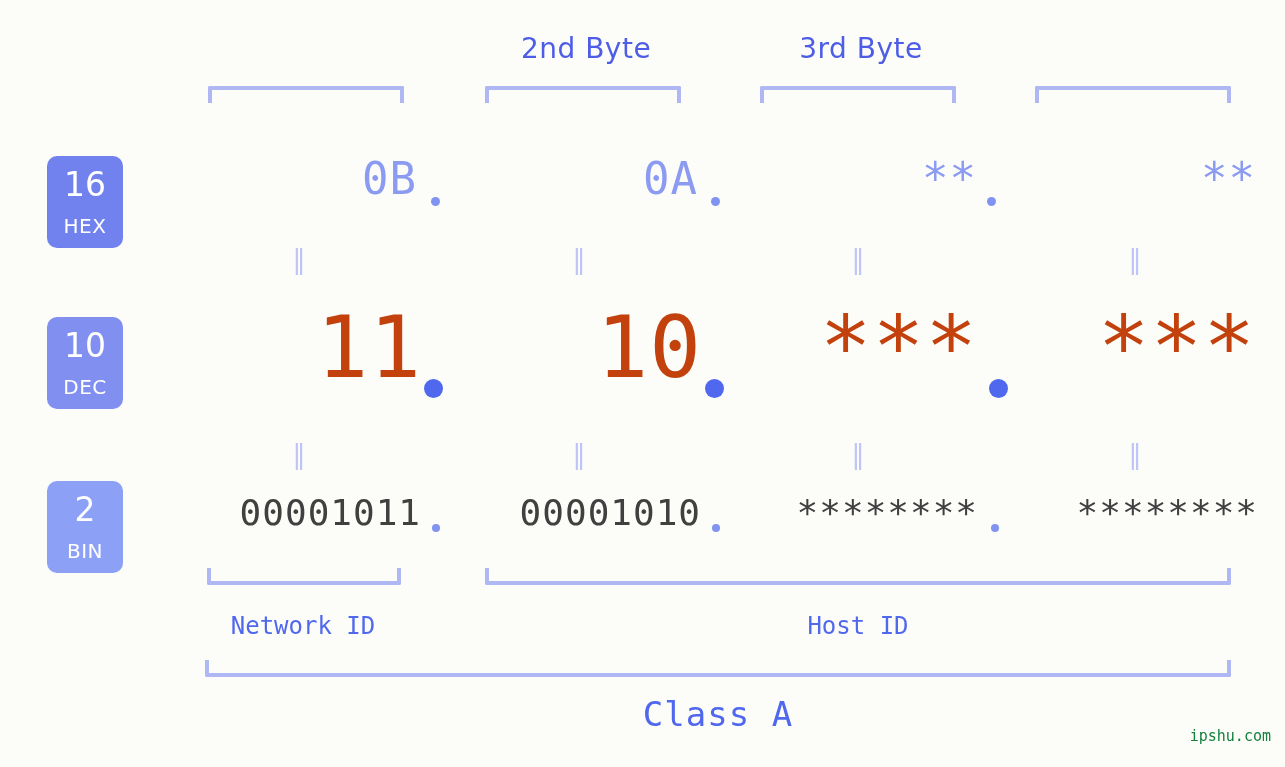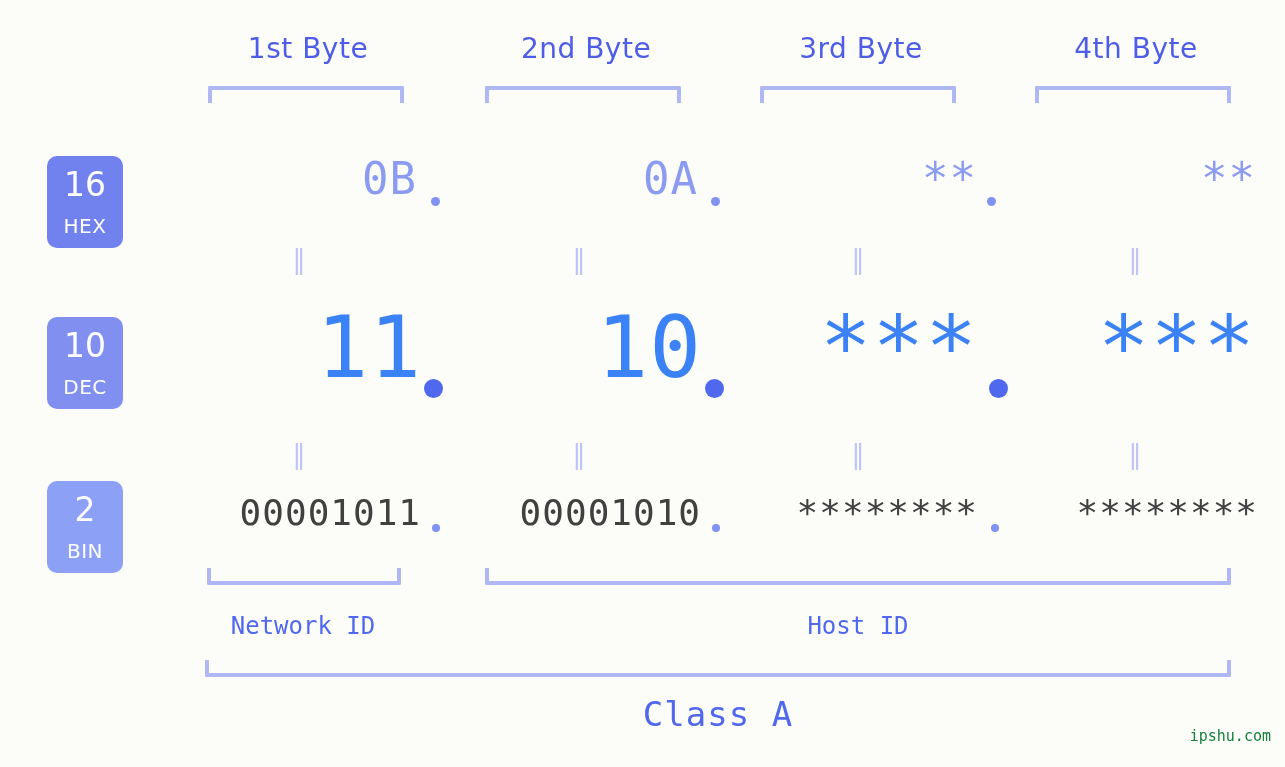--- a/index.html
+++ b/index.html
@@ -74,21 +74,21 @@
   
   .cell {
     position: absolute;
     width: 240px;
     text-align: right;
     white-space: nowrap;
     font-family: "DejaVu Sans Mono", monospace;
   }
 
   .row-hex .cell { top: 153px; font-size: 44px; color: #8C9BF2; letter-spacing: 1px; }
-  .row-dec .cell { top: 297px; font-size: 86px; color: #3b82f6; letter-spacing: 1px; }
+  .row-dec .cell { top: 297px; font-size: 86px; color: #c2410c; letter-spacing: 1px; }
   .row-bin .cell { top: 492px; font-size: 36px; color: #404040; letter-spacing: 1px; }
 
   
   .dot {
     position: absolute;
     border-radius: 50%;
     background: #5068EE;
   }
   .dot-hex { width: 9px; height: 9px; top: 197px; background: #8193F1; }
   .dot-dec { width: 19px; height: 19px; top: 379px; background: #5068EE; }
@@ -128,24 +128,22 @@
     font-size: 15px;
     color: #15803d;
     letter-spacing: 0px;
   }
 </style>
 </head>
 <body>
 
 <div id="stage">
 
-  <div class="byte-head" style="left:188px;">1st Byte</div>
   <div class="byte-head" style="left:466px;">2nd Byte</div>
   <div class="byte-head" style="left:741px;">3rd Byte</div>
-  <div class="byte-head" style="left:1016px;">4th Byte</div>
 
   <div class="top-bracket" style="left:208px; width:196px;"></div>
   <div class="top-bracket" style="left:485px; width:196px;"></div>
   <div class="top-bracket" style="left:760px; width:196px;"></div>
   <div class="top-bracket" style="left:1035px; width:196px;"></div>
 
   <div class="badge" id="badge-hex">
     <span class="num">16</span>
     <span class="abbr">HEX</span>
   </div>

